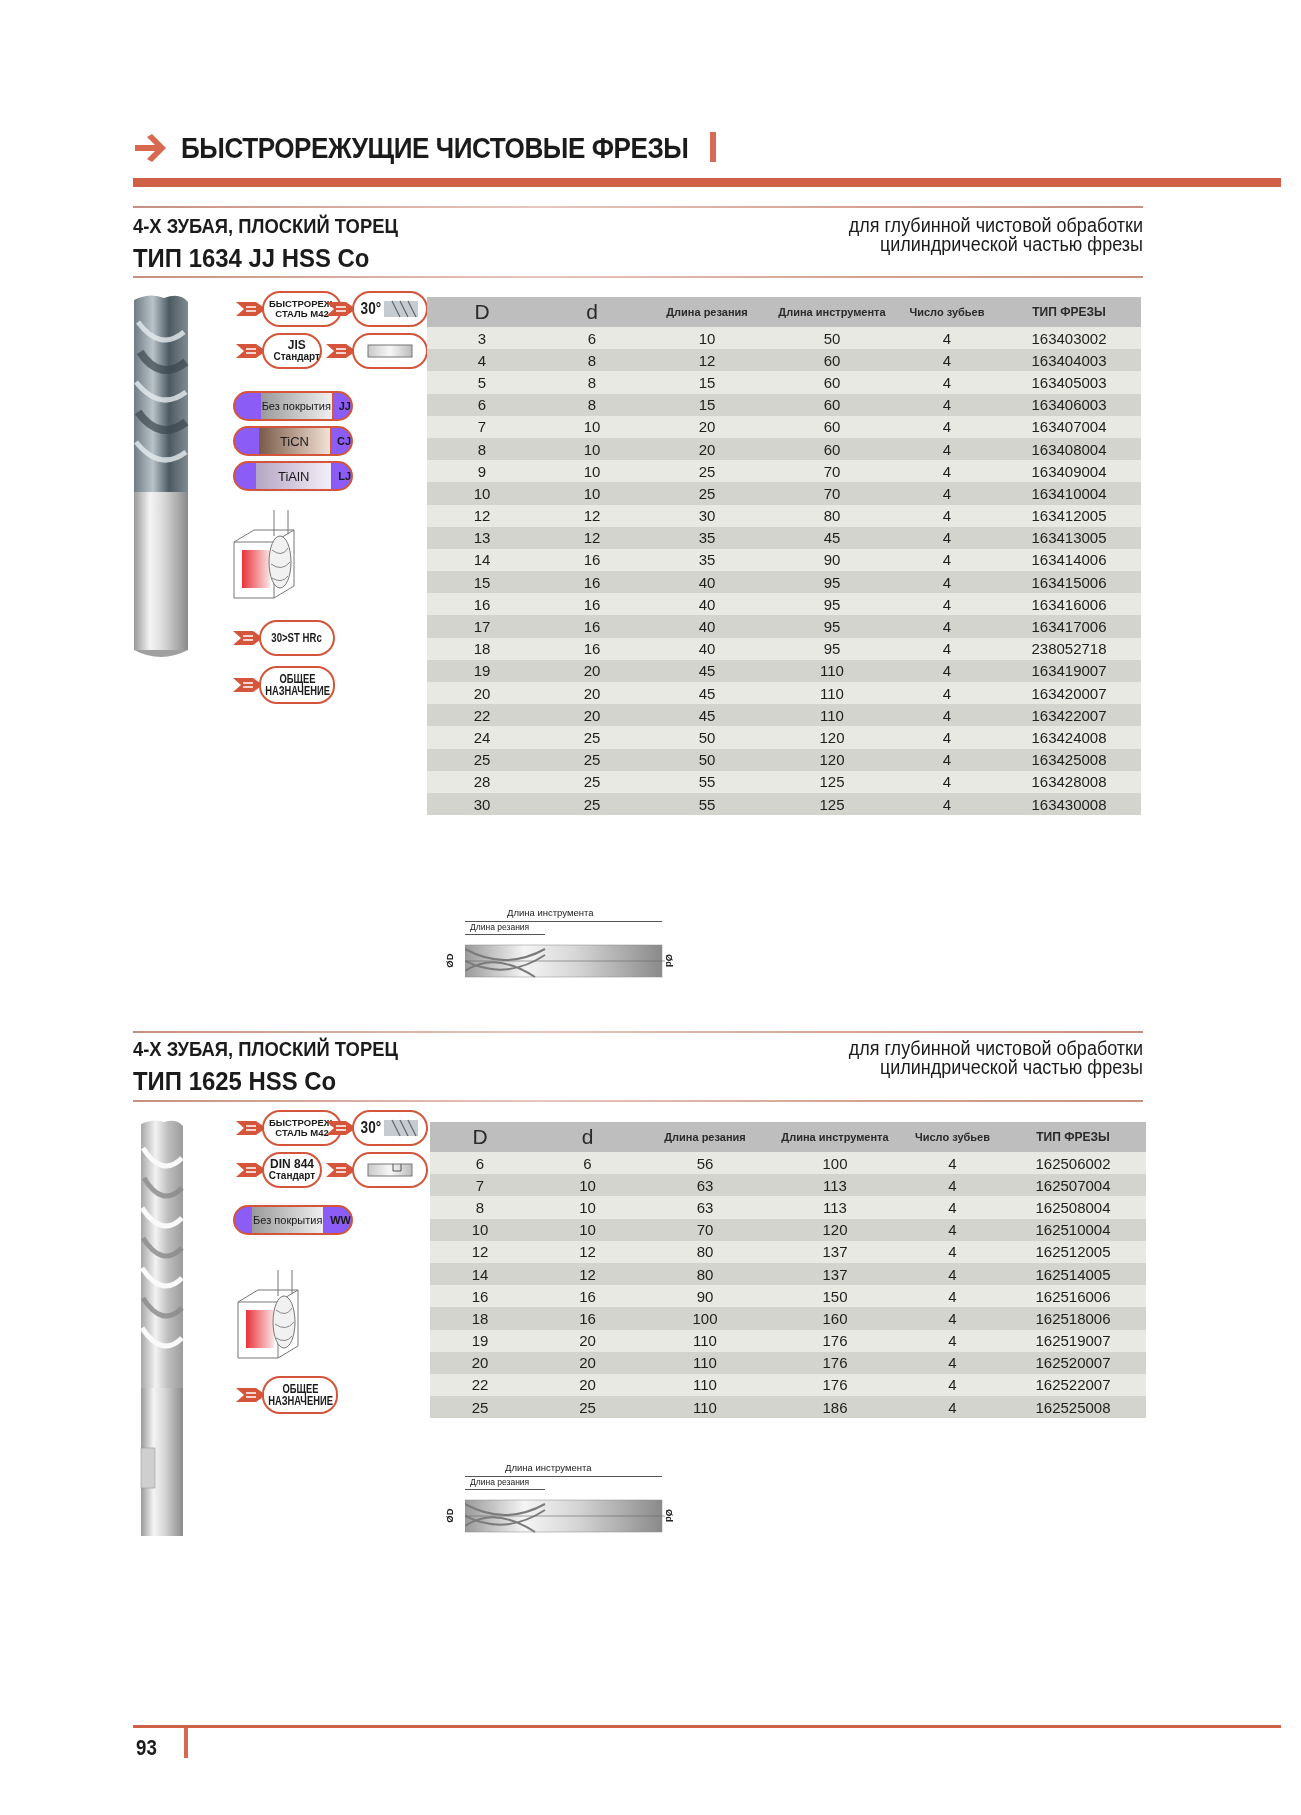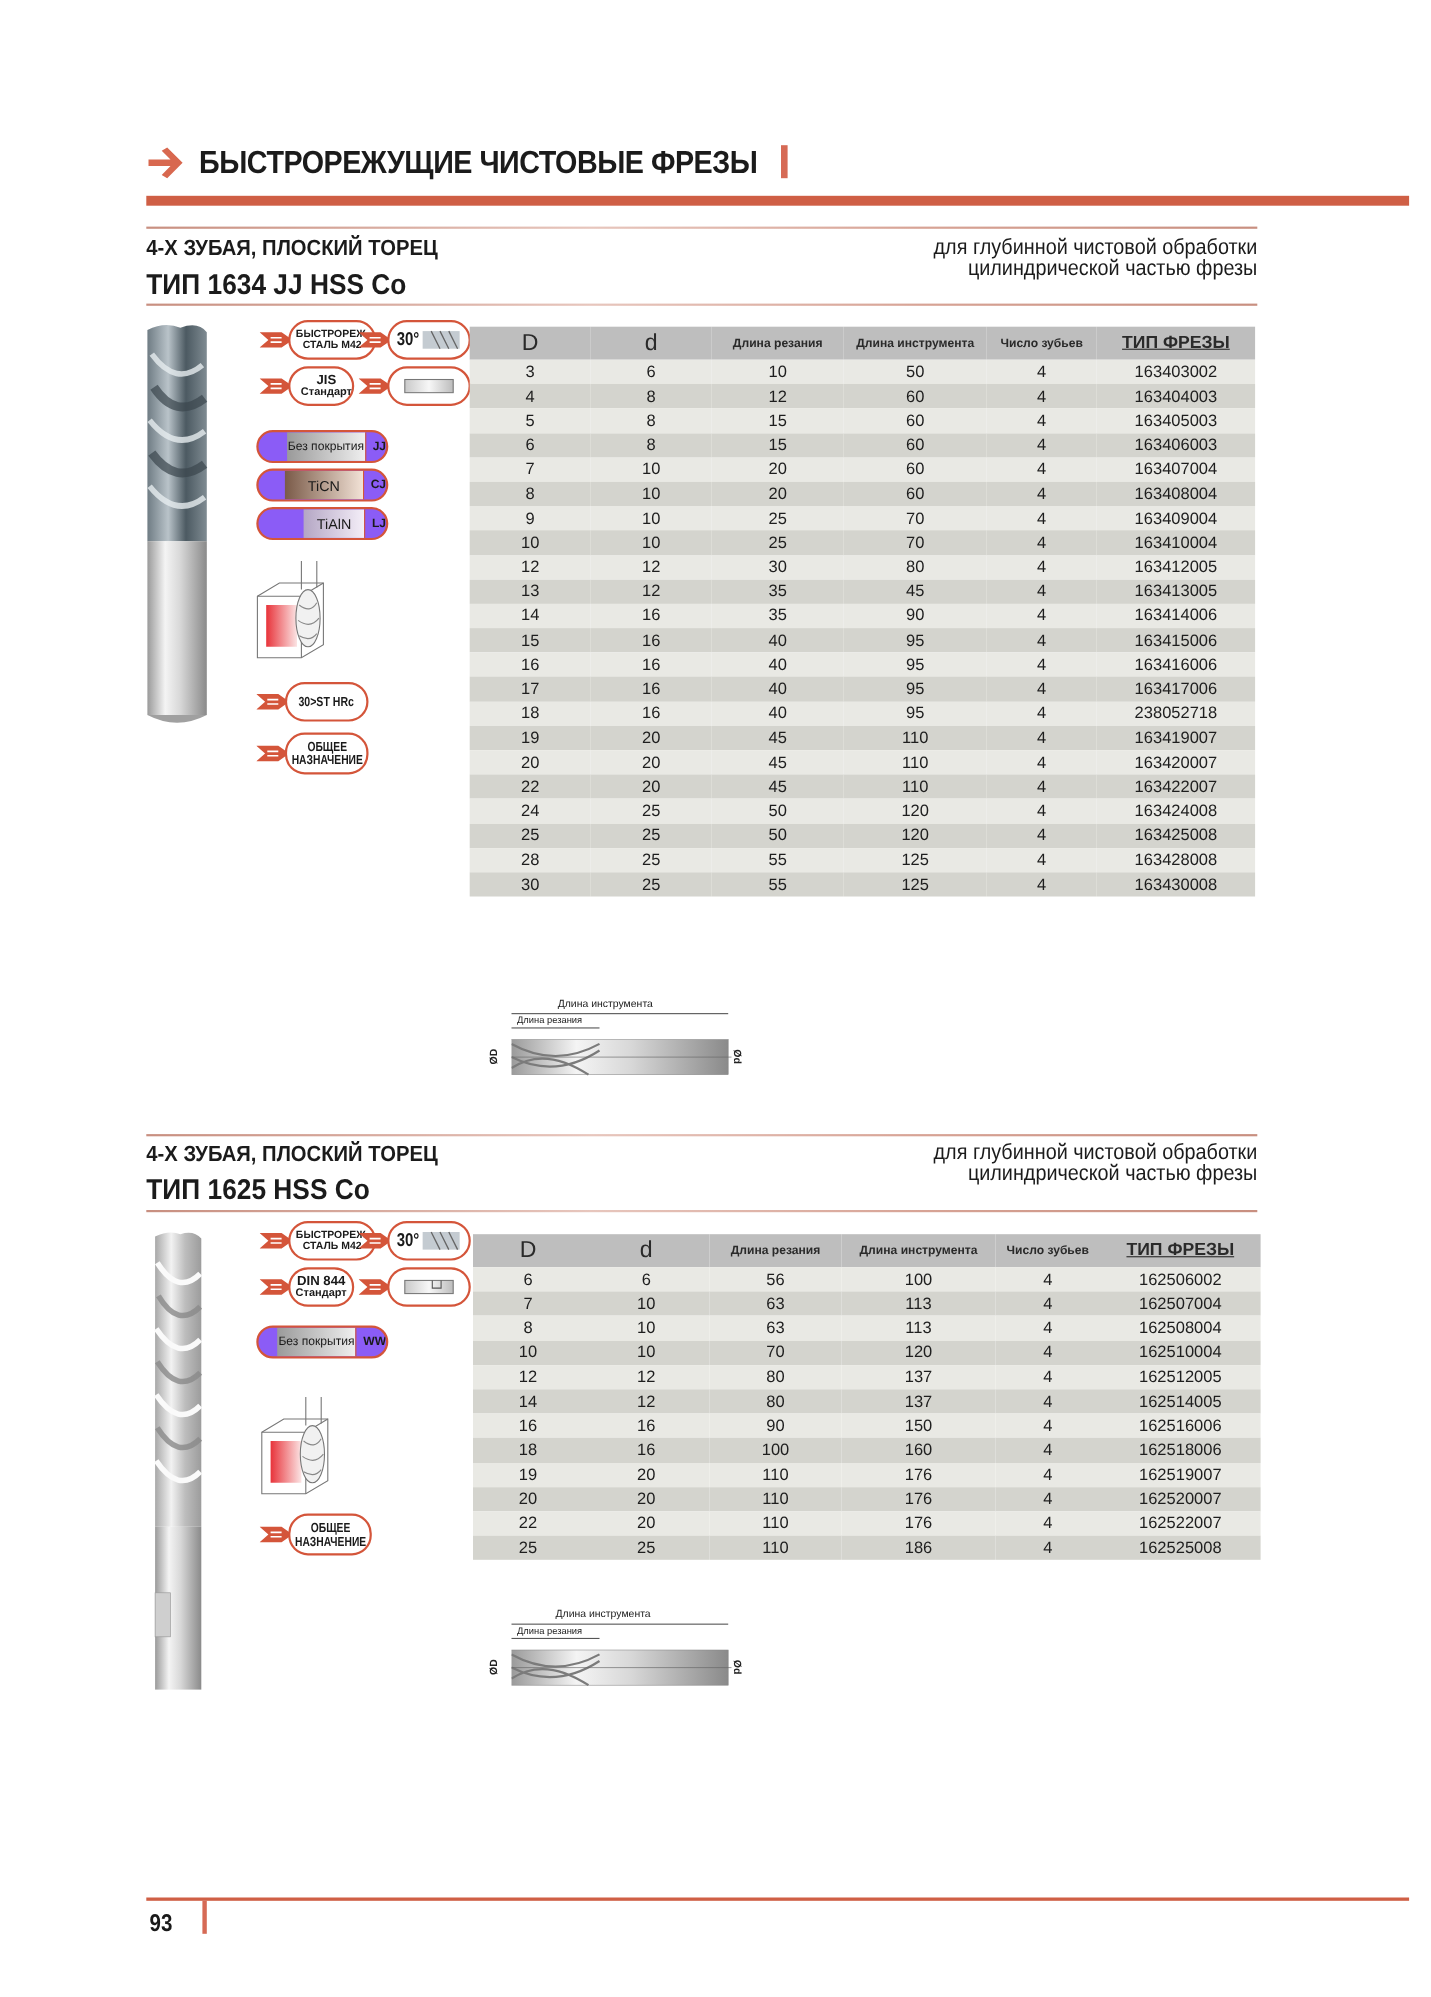--- a/index.html
+++ b/index.html
@@ -18,21 +18,21 @@
   .section-rule { height: 2px; background: linear-gradient(90deg, #c88f80, #e7c6bd 40%, #d7a395 70%, #c88f80); }
   .section-sub { font-weight: bold; font-size: 20px; color: #1b1b1b; transform: scaleX(0.92); transform-origin: left center; white-space: nowrap; }
   .section-type { font-weight: bold; font-size: 26px; color: #1b1b1b; transform: scaleX(0.92); transform-origin: left center; white-space: nowrap; }
   .section-desc { font-size: 20px; color: #1b1b1b; text-align: right; line-height: 19px; transform: scaleX(0.9); transform-origin: right center; white-space: nowrap; }
 
   
   .data-table { border-collapse: collapse; font-family: "Liberation Sans", sans-serif; }
   .data-table th { background: #bebebe; color: #2a2a2a; font-weight: bold; text-align: center; vertical-align: middle; }
   .data-table th.big { font-size: 21px; font-weight: normal; }
   .data-table th.small { font-size: 11px; line-height: 10px; }
-  .data-table th.type { font-size: 16px; text-decoration: underline; }
+  .data-table th.type { font-size: 12px; }
   .data-table td { font-size: 15px; text-align: center; color: #1e1e1e; height: 22.2px; padding: 0; }
   .data-table td.code { font-weight: normal; }
   .data-table tr:nth-child(odd) td { background: #e9e9e4; }
   .data-table tr:nth-child(even) td { background: #d4d4ce; }
 
   
   .badge { display: flex; align-items: center; }
   .badge-arrow { width: 34px; height: 26px; flex: none; }
   .badge-pill { border: 2px solid #d4553a; border-radius: 18px; background: #fff; display: flex; align-items: center; justify-content: center; text-align: center; margin-left: -8px; font-weight: bold; color: #1a1a1a; }
   .pill-text { font-size: 9.5px; line-height: 10px; }
@@ -165,21 +165,21 @@
 
 <div class="abs coat" style="left:233px; top:391px; width:120px;">
   <div class="coat-name" style="width:72px; background:linear-gradient(90deg,#9a9a9a,#efefef); font-size:11px;">Без покрытия</div>
   <div class="coat-code">JJ</div>
 </div>
 <div class="abs coat" style="left:233px; top:426px; width:120px;">
   <div class="coat-name" style="width:72px; background:linear-gradient(90deg,#7a5a48,#f2e2d6);">TiCN</div>
   <div class="coat-code">CJ</div>
 </div>
 <div class="abs coat" style="left:233px; top:461px; width:120px;">
-  <div class="coat-name" style="width:56px; background:linear-gradient(90deg,#b4a6c4,#f4eef8);">TiAlN</div>
+  <div class="coat-name" style="width:76px; background:linear-gradient(90deg,#b4a6c4,#f4eef8);">TiAlN</div>
   <div class="coat-code">LJ</div>
 </div>
 
 <svg class="abs" style="left:232px; top:510px;" width="80" height="92" viewBox="0 0 80 92">
   <path d="M2 32 L22 20 L62 20 L62 76 L42 88 L2 88 Z" fill="#fff" stroke="#777" stroke-width="1"></path>
   <path d="M10 40 L38 40 L38 78 L10 78 Z" fill="url(#redface)"></path>
   <path d="M2 32 L42 32 L62 20 M42 32 L42 88" stroke="#777" fill="none"></path>
   <line x1="42" y1="0" x2="42" y2="26" stroke="#777"></line>
     <line x1="56" y1="0" x2="56" y2="24" stroke="#777"></line>
   <ellipse cx="48" cy="52" rx="11" ry="26" fill="#f1f1f1" stroke="#777"></ellipse>

